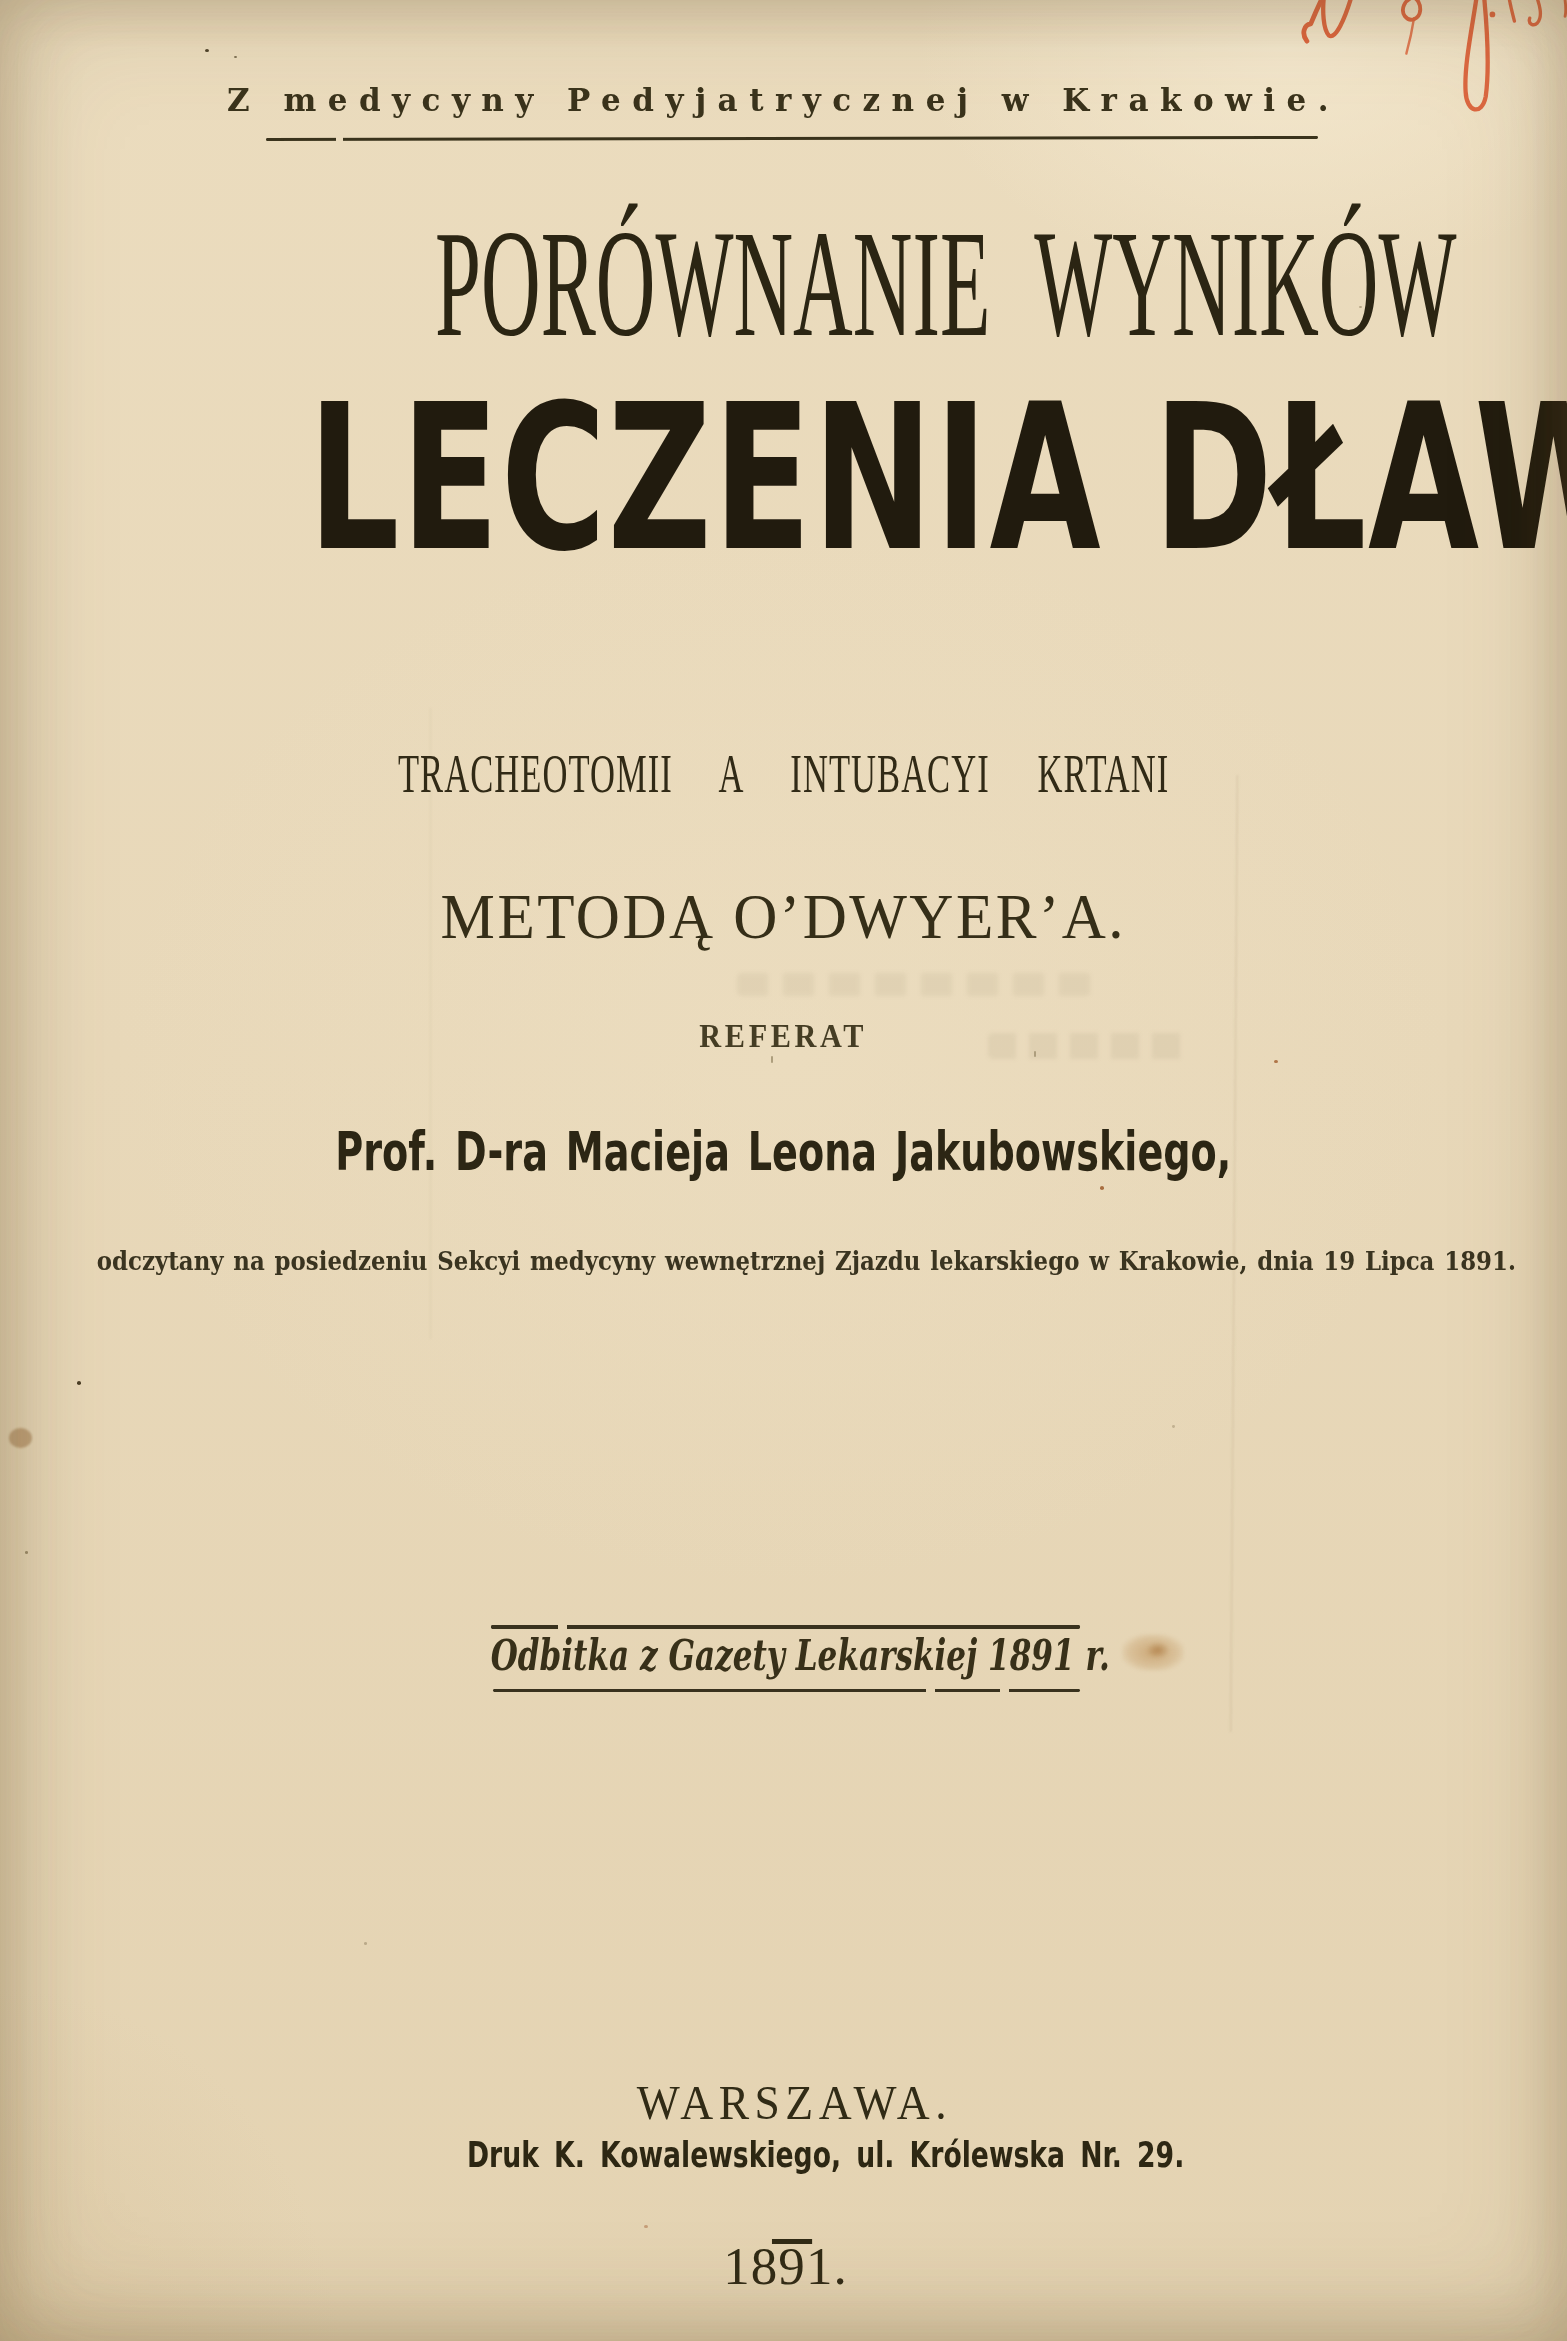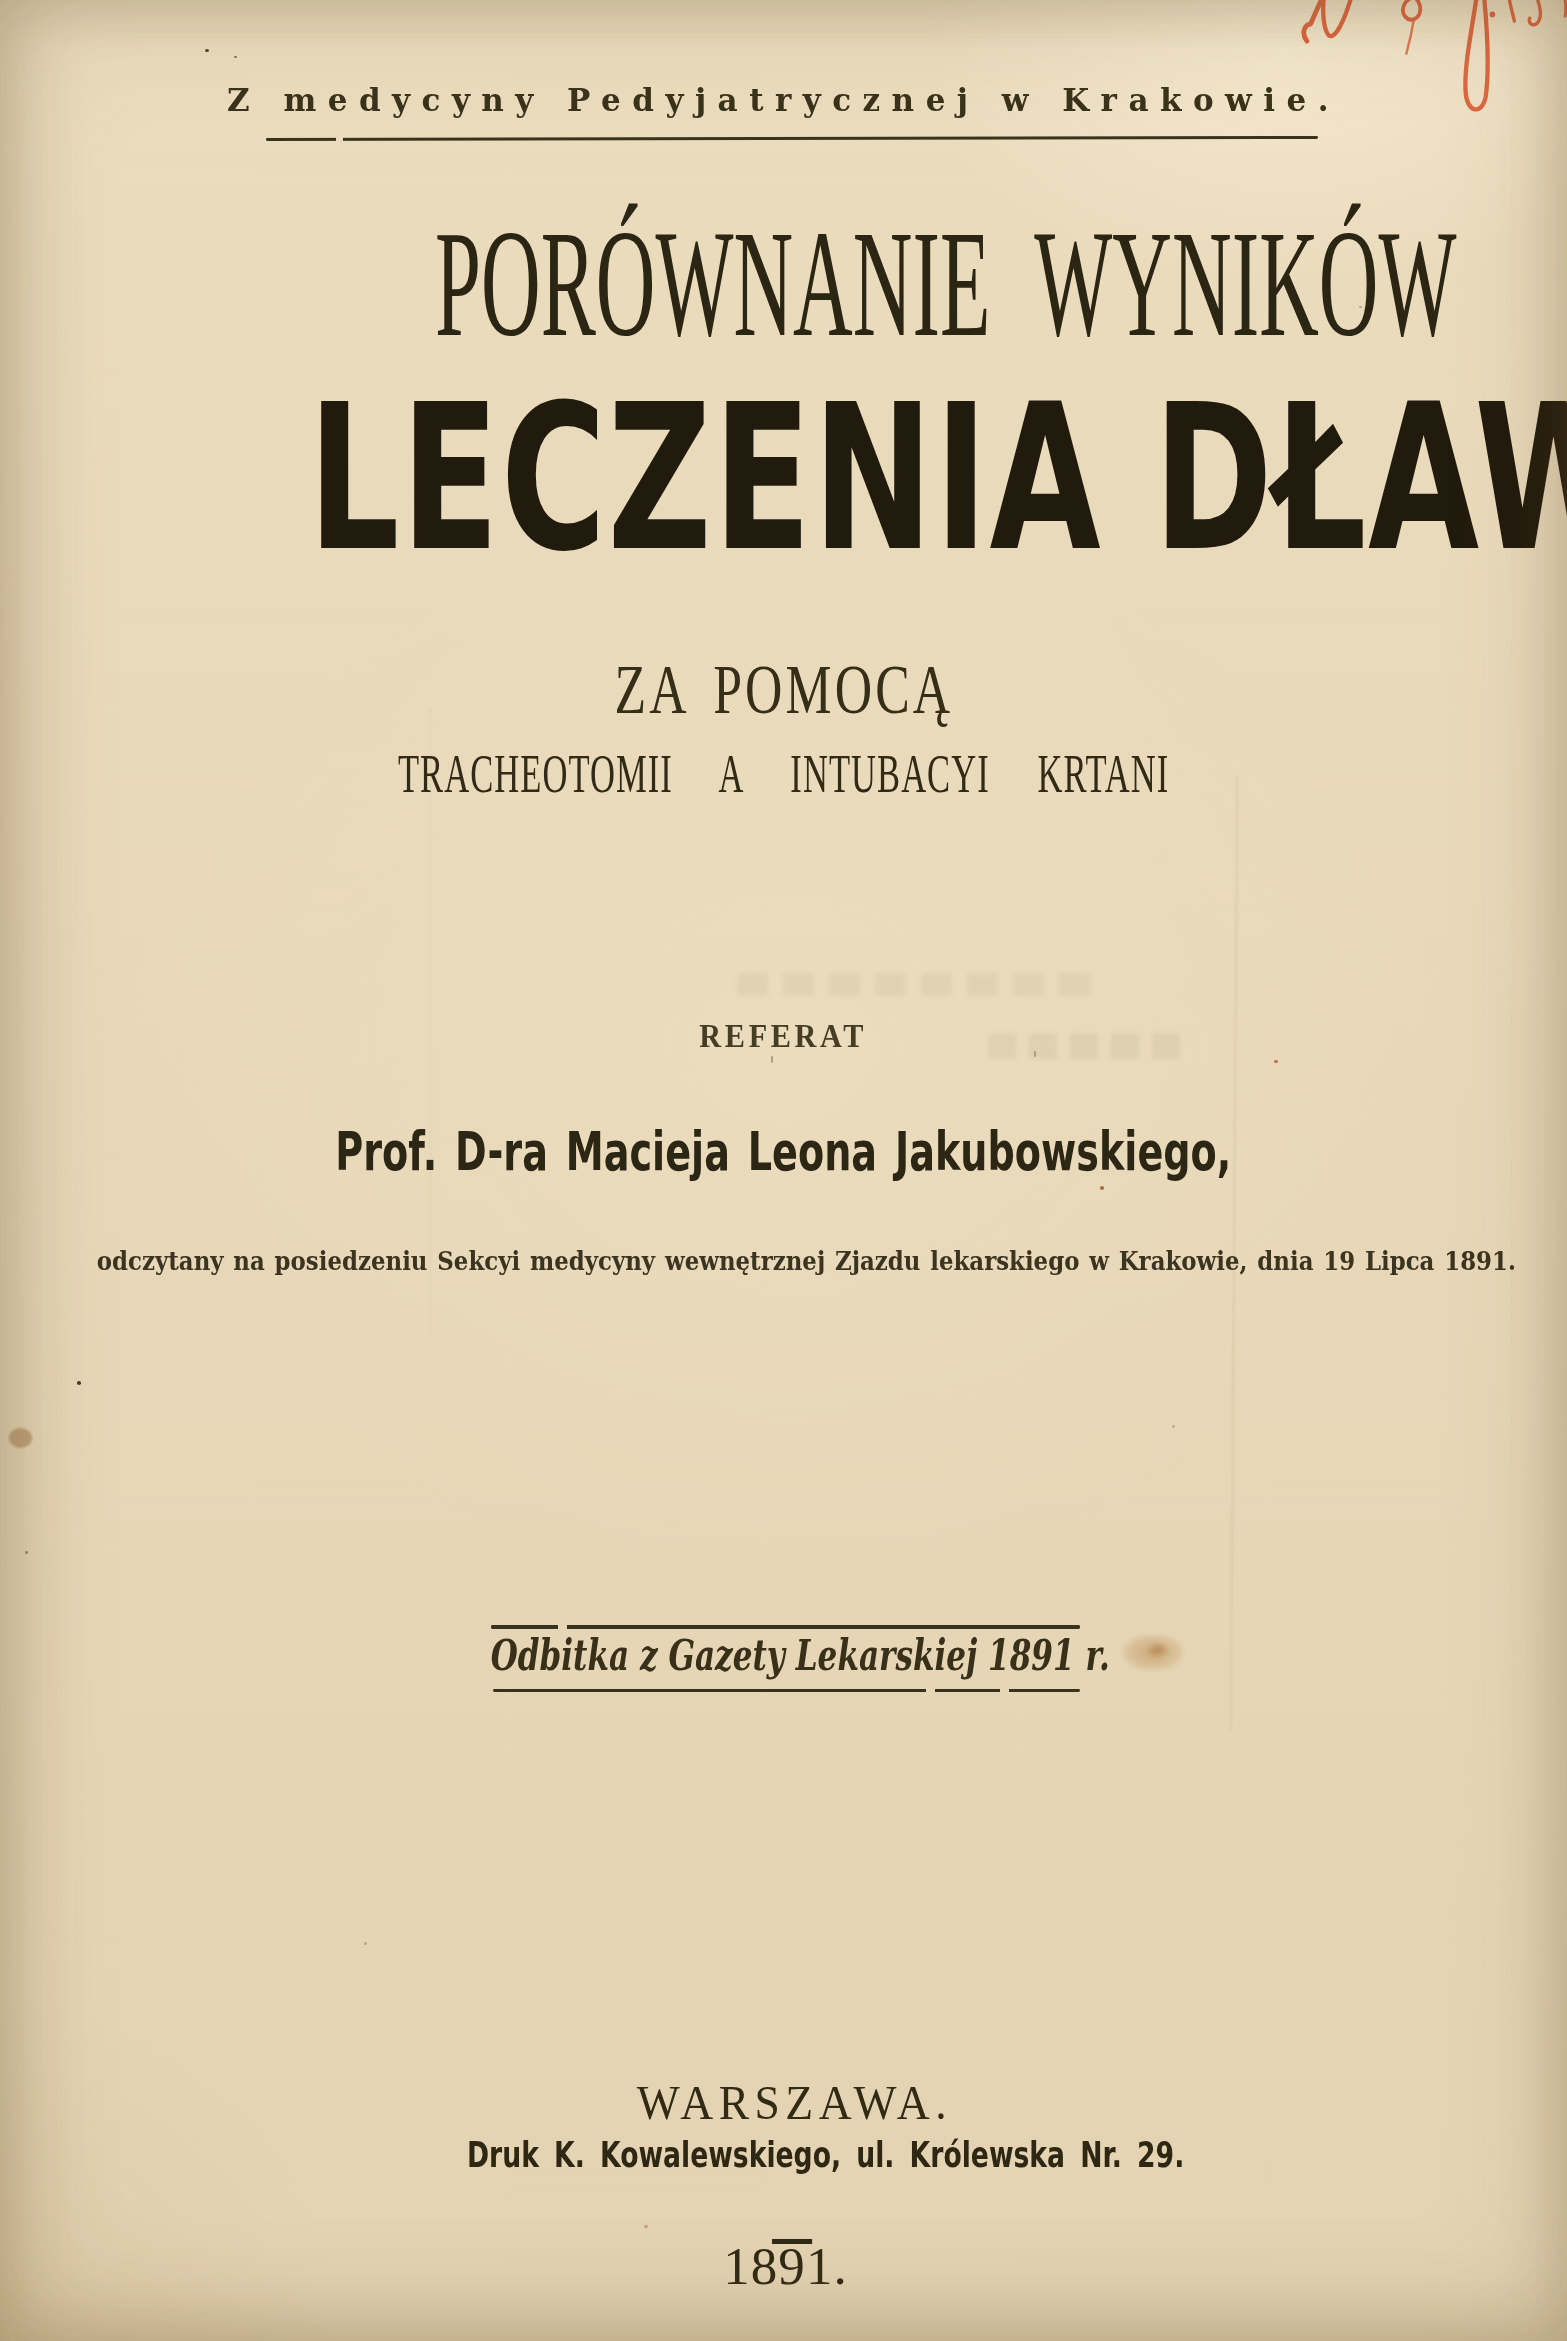--- a/index.html
+++ b/index.html
@@ -68,28 +68,28 @@
            background:linear-gradient(90deg,#3a331c 0 70px,rgba(58,51,28,0) 70px 77px,#3a331c 77px 100%);"></div>
 
   <div class="line" style="top:207px;font-size:153px;color:#2b2513;word-spacing:.3em;">
     <span class="sq" style="transform:scaleX(.54);">PORÓWNANIE WYNIKÓW</span>
   </div>
 
   <div class="line" style="top:378px;font-family:'DejaVu Sans',sans-serif;font-weight:bold;font-size:201px;color:#211b0e;letter-spacing:.01em;">
     <span class="sq" style="transform:scaleX(.715);">LECZENIA DŁAWCA</span>
   </div>
 
-  <div class="line" style="top:656px;font-size:69px;color:#352e18;letter-spacing:.06em;word-spacing:.2em;">
-    <span class="sq" style="transform:scaleX(.75);">ZA POMOCĄ</span>
-  </div>
 
   <div class="line" style="top:747px;font-size:54px;color:#312a16;letter-spacing:.03em;word-spacing:1.1em;">
     <span class="sq" style="transform:scaleX(.64);">TRACHEOTOMII A INTUBACYI KRTANI</span>
   </div>
 
+  <div class="line" style="top:886px;font-size:63px;color:#352e18;letter-spacing:.04em;">
+    <span class="sq" style="transform:scaleX(.97);">METODĄ O’DWYER’A.</span>
+  </div>
 
   <div class="line" style="top:1019px;font-size:34px;font-weight:bold;color:#453d24;letter-spacing:.12em;">
     <span class="sq" style="transform:scaleX(.89);">REFERAT</span>
   </div>
 
   <div class="line" style="top:1125px;font-family:'DejaVu Sans',sans-serif;font-weight:bold;font-size:53px;color:#2c2614;word-spacing:.12em;">
     <span class="sq" style="transform:scaleX(.72);">Prof. D-ra Macieja Leona Jakubowskiego,</span>
   </div>
 
   <div class="line" style="top:1248px;font-family:'DejaVu Serif',serif;font-weight:bold;font-size:26px;color:#3a3420;word-spacing:.08em;">

